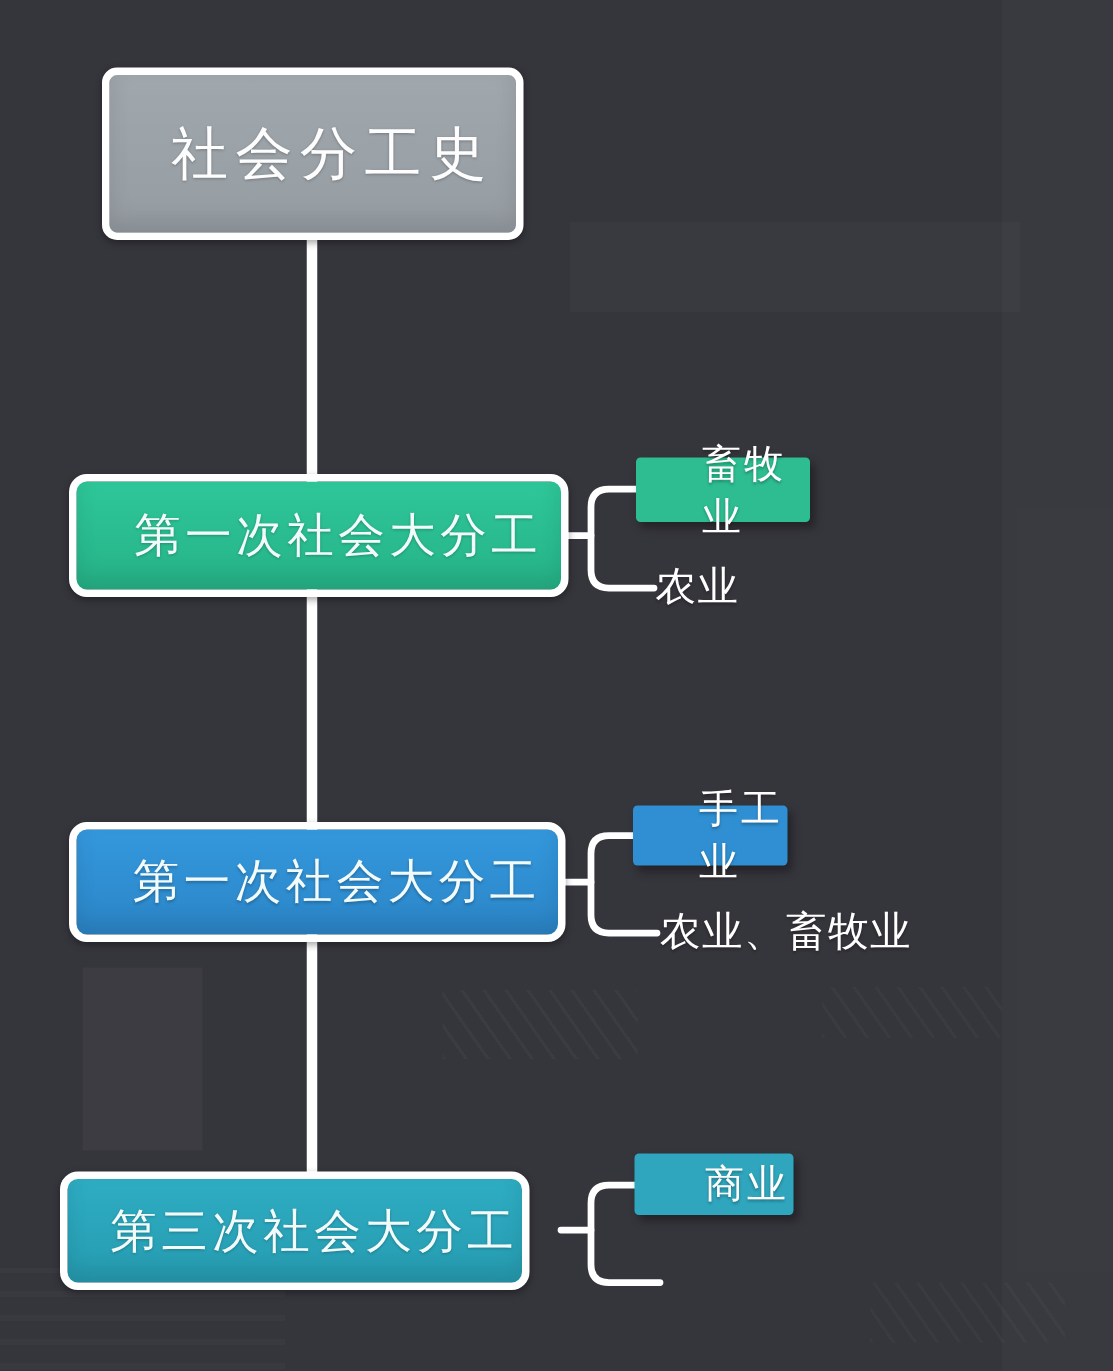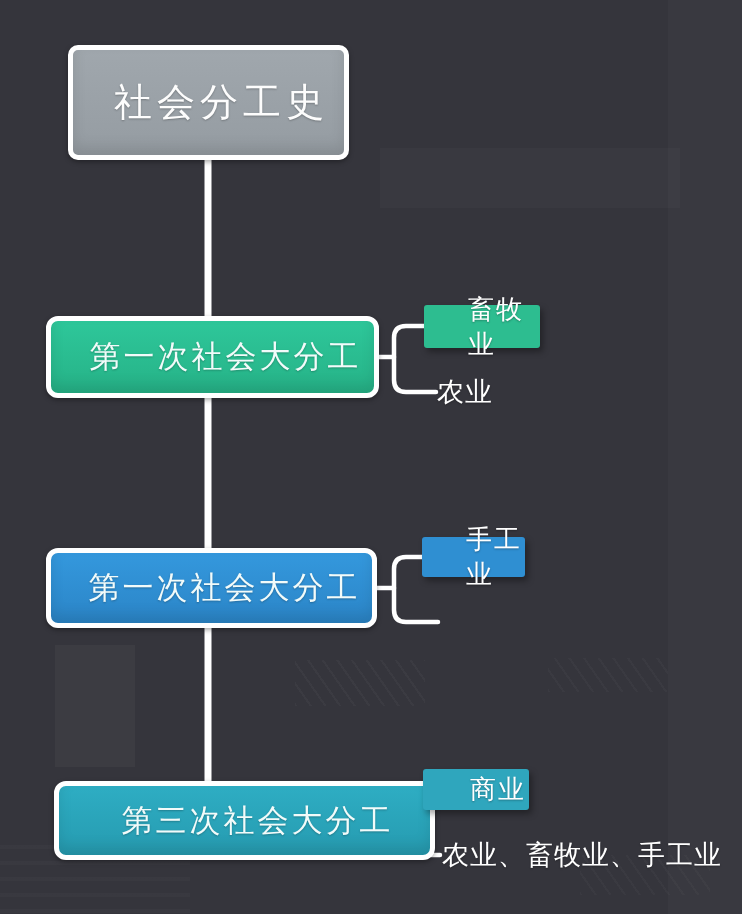--- a/index.html
+++ b/index.html
@@ -41,21 +41,21 @@
     padding-left:26px;
   }
   .root-box{
     left:68px;top:45px;width:281px;height:115px;
     background:linear-gradient(180deg,#a0a7ad,#959ca2);
     font-size:38px;letter-spacing:5px;border-radius:10px;color:#fdfdfd;
   }
   .node-box{font-size:31px;letter-spacing:3px;}
   .node-1{left:46px;top:316px;width:333px;height:82px;background:linear-gradient(180deg,#2ec79a,#26b287);}
   .node-2{left:46px;top:548px;width:331px;height:80px;background:linear-gradient(180deg,#3498dd,#2b85c7);}
-  .node-3{left:54px;top:781px;width:381px;height:79px;background:linear-gradient(180deg,#2eadc3,#269bb0);}
+  .node-3{left:40px;top:781px;width:313px;height:79px;background:linear-gradient(180deg,#2eadc3,#269bb0);}
 
   .sub-box{
     position:absolute;z-index:2;
     display:flex;align-items:center;justify-content:center;
     color:#ffffff;font-size:26px;letter-spacing:2px;
     border-radius:3px;box-sizing:border-box;
     box-shadow:3px 4px 6px rgba(0,0,0,0.35);
     text-shadow:0 1px 2px rgba(0,0,0,0.3);
     padding-left:44px;
   }
@@ -118,24 +118,24 @@
   <div class="sub-text text-1">
     <span>农业</span>
   </div>
 
   <div class="box node-box node-2">
     <span>第一次社会大分工</span>
   </div>
   <div class="sub-box sub-2">
     <span>手工业</span>
   </div>
+  <div class="sub-text text-2">
+    <span>农业、畜牧业</span>
+  </div>
 
   <div class="box node-box node-3">
     <span>第三次社会大分工</span>
   </div>
   <div class="sub-box sub-3">
     <span>商业</span>
   </div>
-  <div class="sub-text text-3">
-    <span>农业、畜牧业、手工业</span>
-  </div>
 
 </div>
 
 </body></html>

